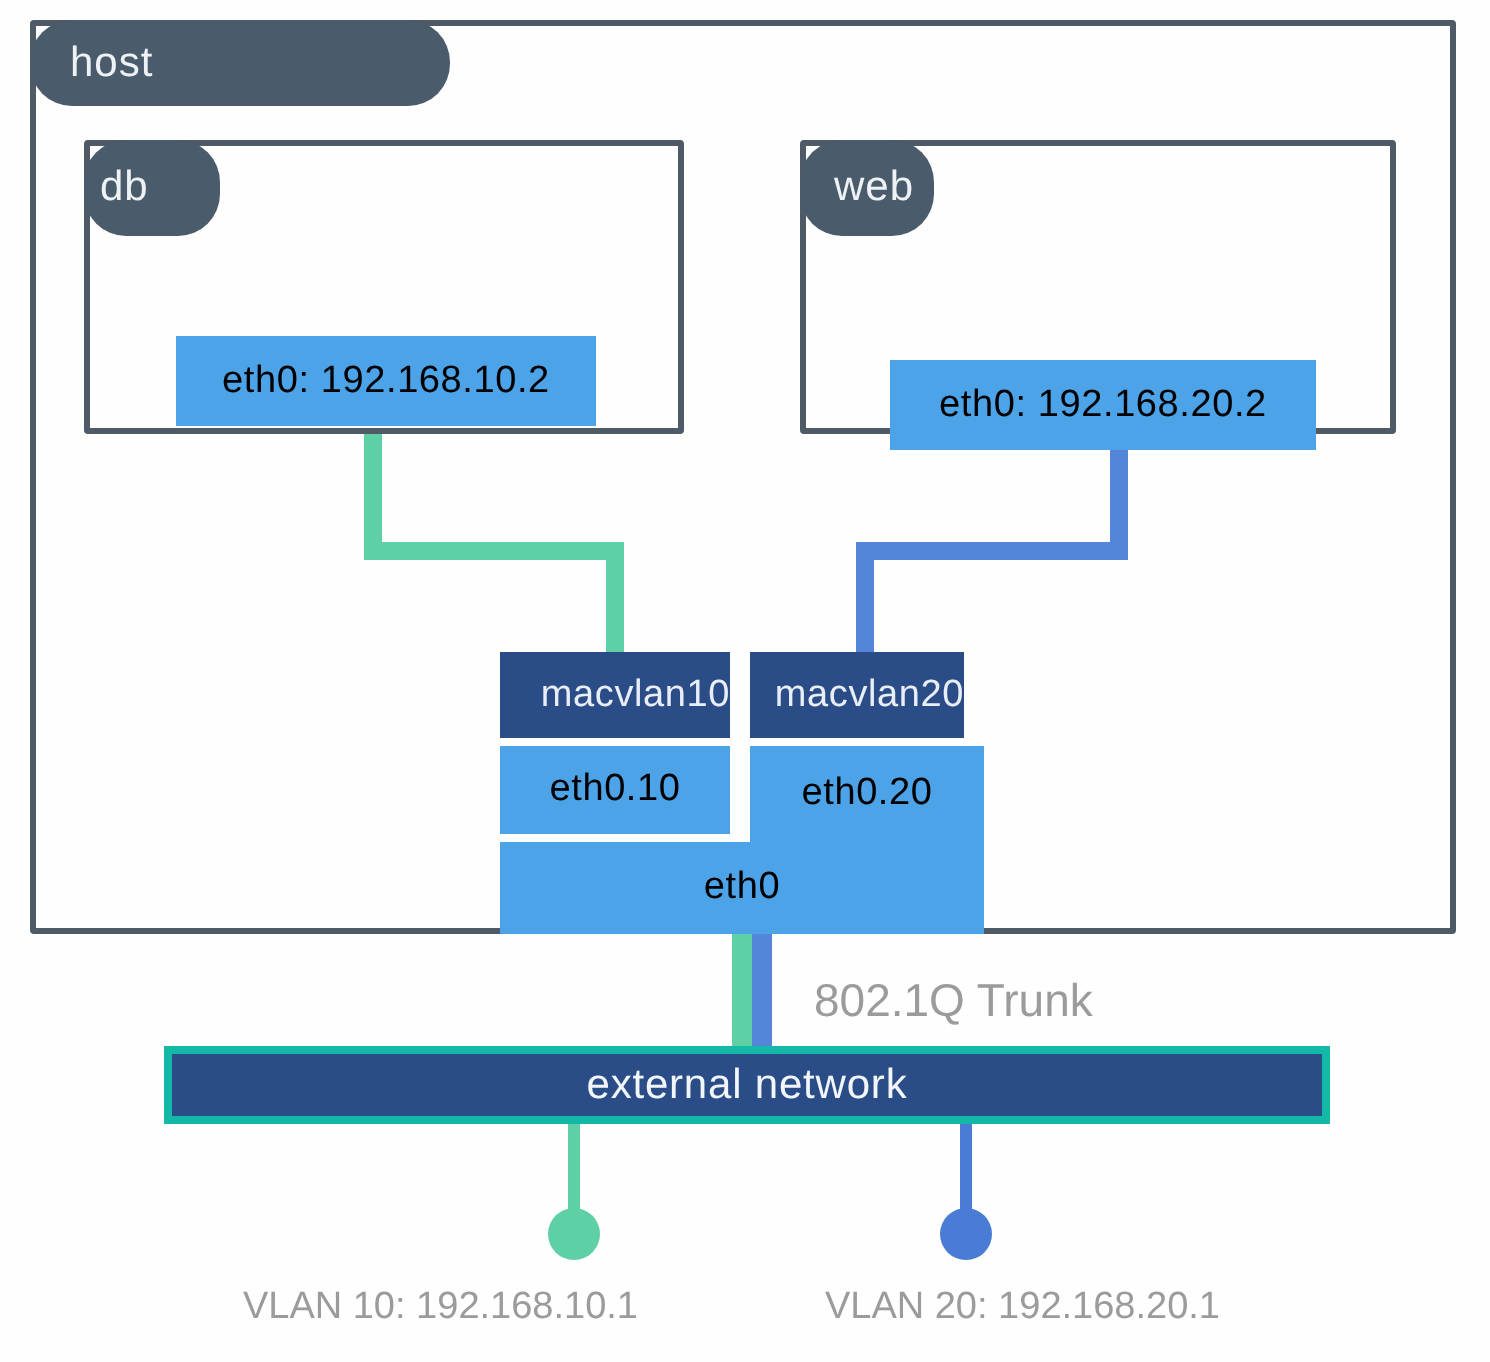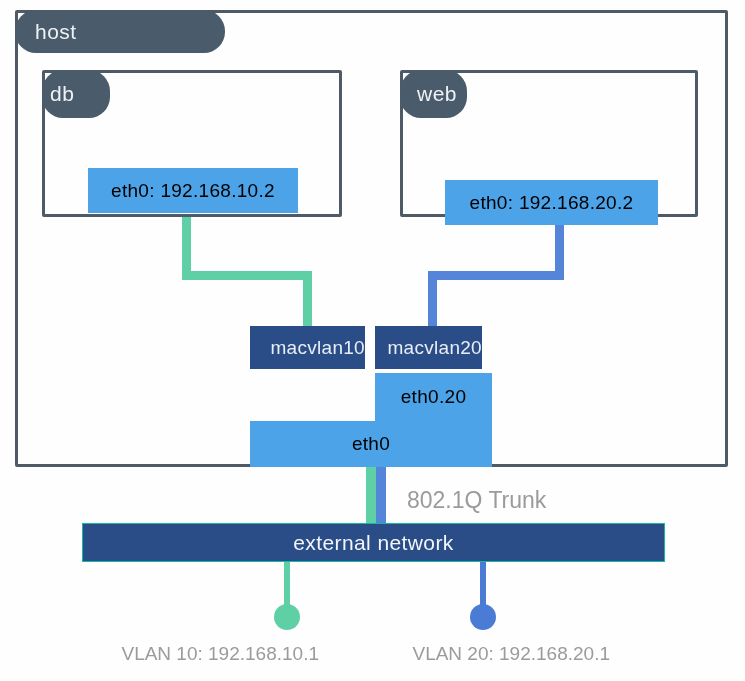--- a/index.html
+++ b/index.html
@@ -68,21 +68,21 @@
     text-align:right;
     white-space:nowrap;
   }
   .trunk-caption{
     color:var(--gray-text);
     font-size:23px;
     white-space:nowrap;
   }
   .ext-bar{
     background:var(--navy);
-    border:1px solid #14b8a6;
+    border:4px solid #14b8a6;
     display:flex;align-items:center;justify-content:center;
     color:#f2f5fa;
     font-size:21px;
     letter-spacing:0.4px;
     z-index:2;
   }
 </style>
 </head>
 <body>
 
@@ -116,20 +116,23 @@
   <div class="abs seg blue" style="left:555px;top:217px;width:9px;height:63px;"></div>
   <div class="abs seg blue" style="left:428px;top:271px;width:136px;height:9px;"></div>
   <div class="abs seg blue" style="left:428px;top:271px;width:9px;height:55px;"></div>
 
   <div class="abs node navy" style="left:250px;top:326px;width:115px;height:43px;">
     <span>macvlan10</span>
   </div>
   <div class="abs node navy" style="left:375px;top:326px;width:107px;height:43px;">
     <span>macvlan20</span>
   </div>
+  <div class="abs node light" style="left:250px;top:373px;width:115px;height:44px;">
+    <span>eth0.10</span>
+  </div>
   <div class="abs node light" style="left:375px;top:373px;width:117px;height:48px;">
     <span>eth0.20</span>
   </div>
   <div class="abs node light" style="left:250px;top:421px;width:242px;height:46px;">
     <span>eth0</span>
   </div>
 
   <div class="abs seg green" style="left:366px;top:465px;width:10px;height:59px;"></div>
   <div class="abs seg blue" style="left:376px;top:465px;width:10px;height:59px;"></div>
   <div class="abs trunk-caption" style="left:407px;top:487px;">802.1Q Trunk</div>

